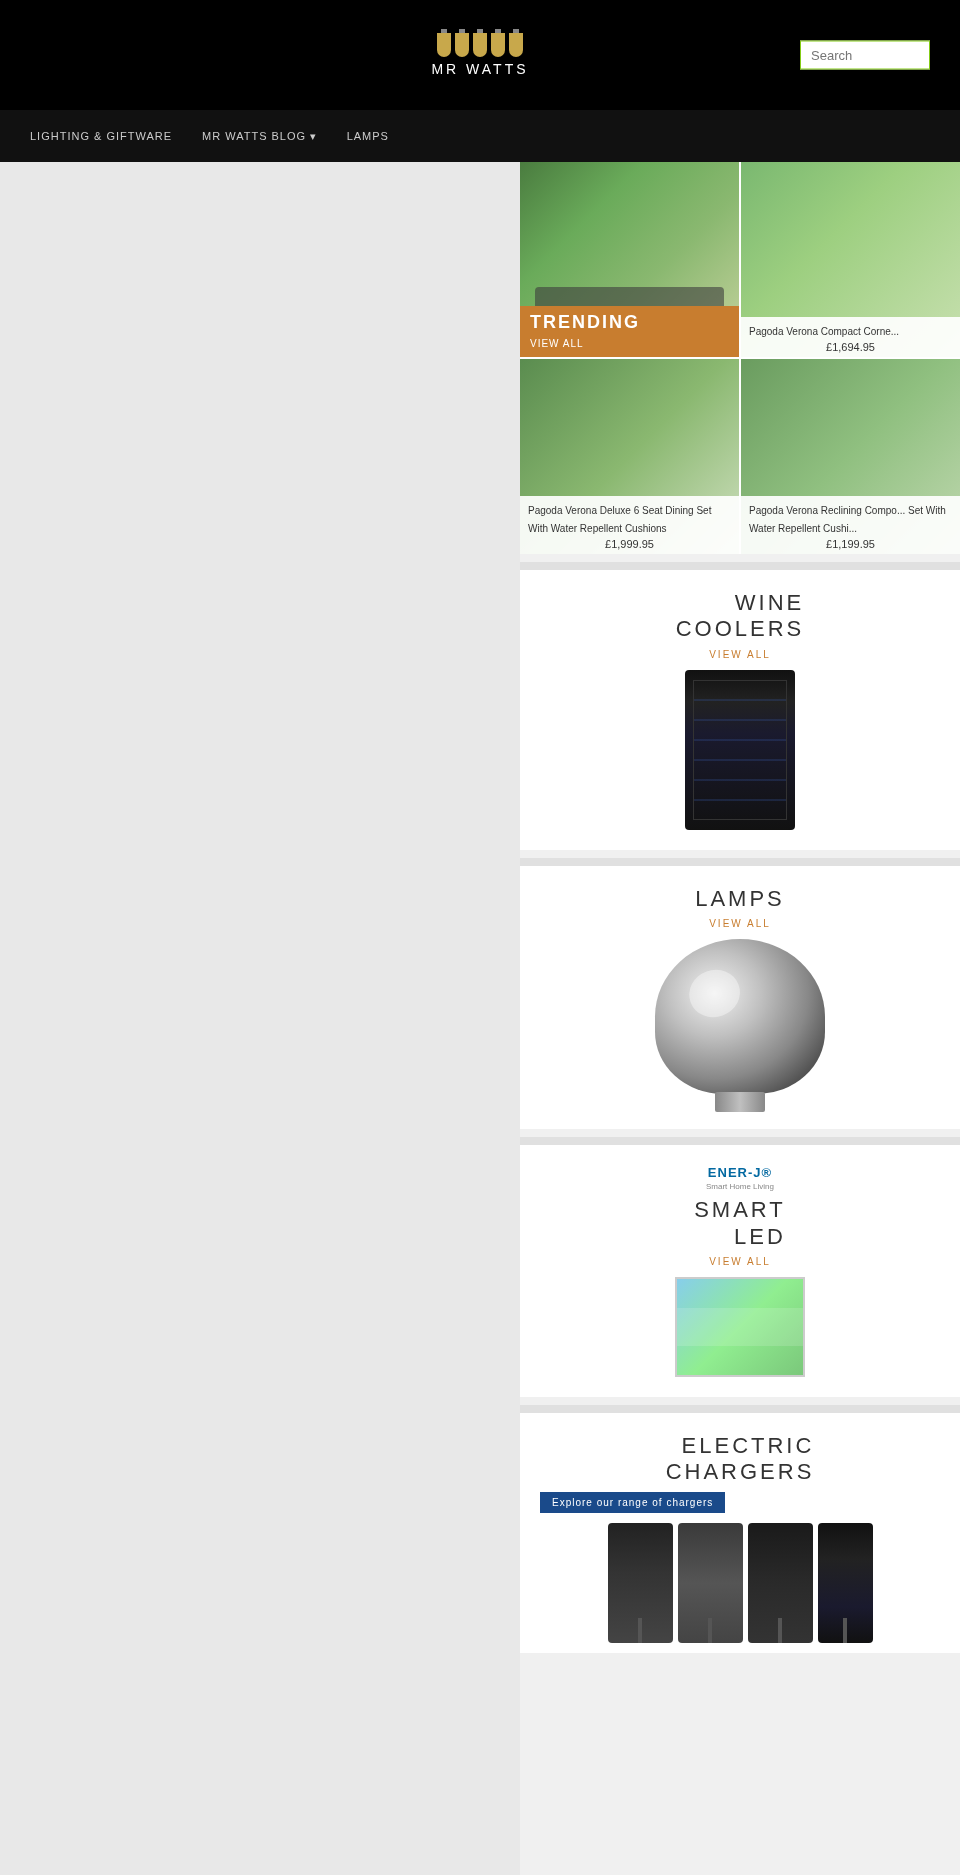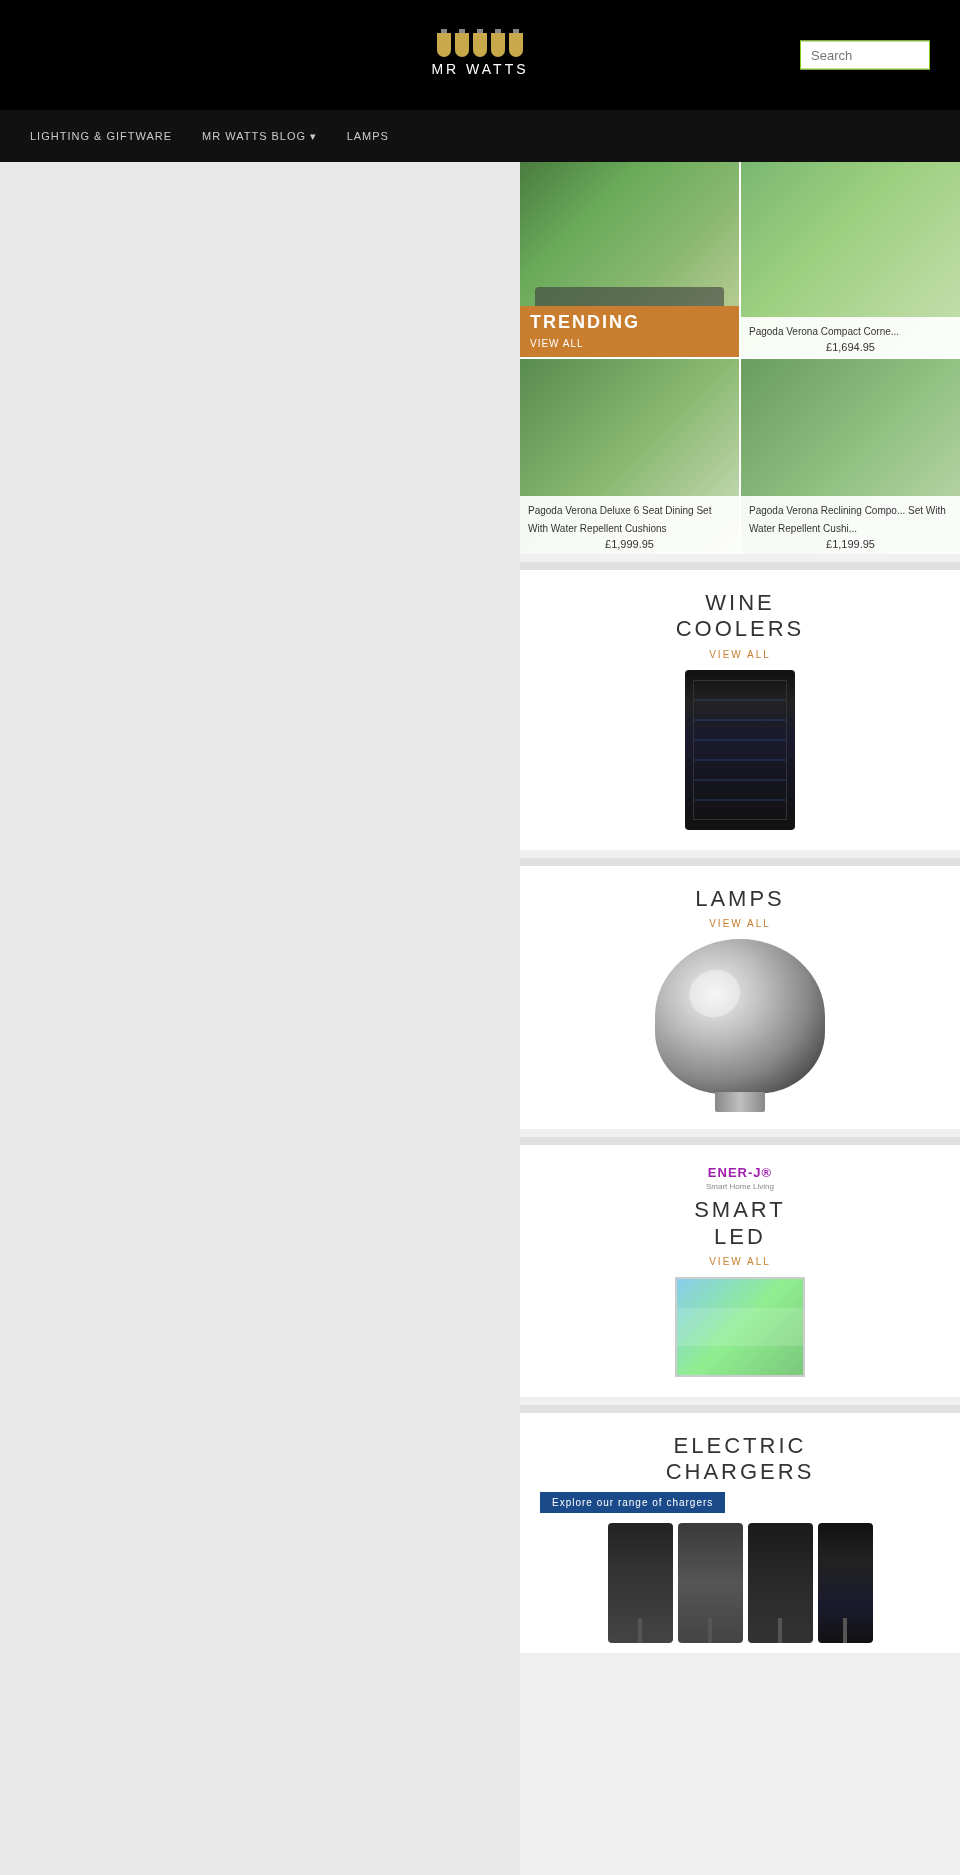--- a/index.html
+++ b/index.html
@@ -211,21 +211,21 @@
       padding: 20px 10px 20px;
       margin-bottom: 8px;
       display: flex;
       flex-direction: column;
       align-items: center;
     }
     .section-title {
       font-size: 22px;
       letter-spacing: 3px;
       color: #333;
-      text-align: center;
+      text-align: right;
       font-weight: 400;
       line-height: 1.2;
       margin-bottom: 6px;
     }
     .view-all-gold {
       color: #c87d2f;
       font-size: 10px;
       letter-spacing: 2px;
       text-align: center;
       cursor: pointer;
@@ -308,21 +308,21 @@
       background: #fff;
       padding: 20px 10px 20px;
       margin-bottom: 8px;
       display: flex;
       flex-direction: column;
       align-items: center;
     }
     .enerj-logo {
       font-size: 13px;
       font-weight: bold;
-      color: #a21caf;
+      color: #0369a1;
       letter-spacing: 1px;
       margin-bottom: 2px;
     }
     .enerj-sub {
       font-size: 8px;
       color: #888;
       margin-bottom: 6px;
     }
     .led-panel-img {
       width: 130px;

